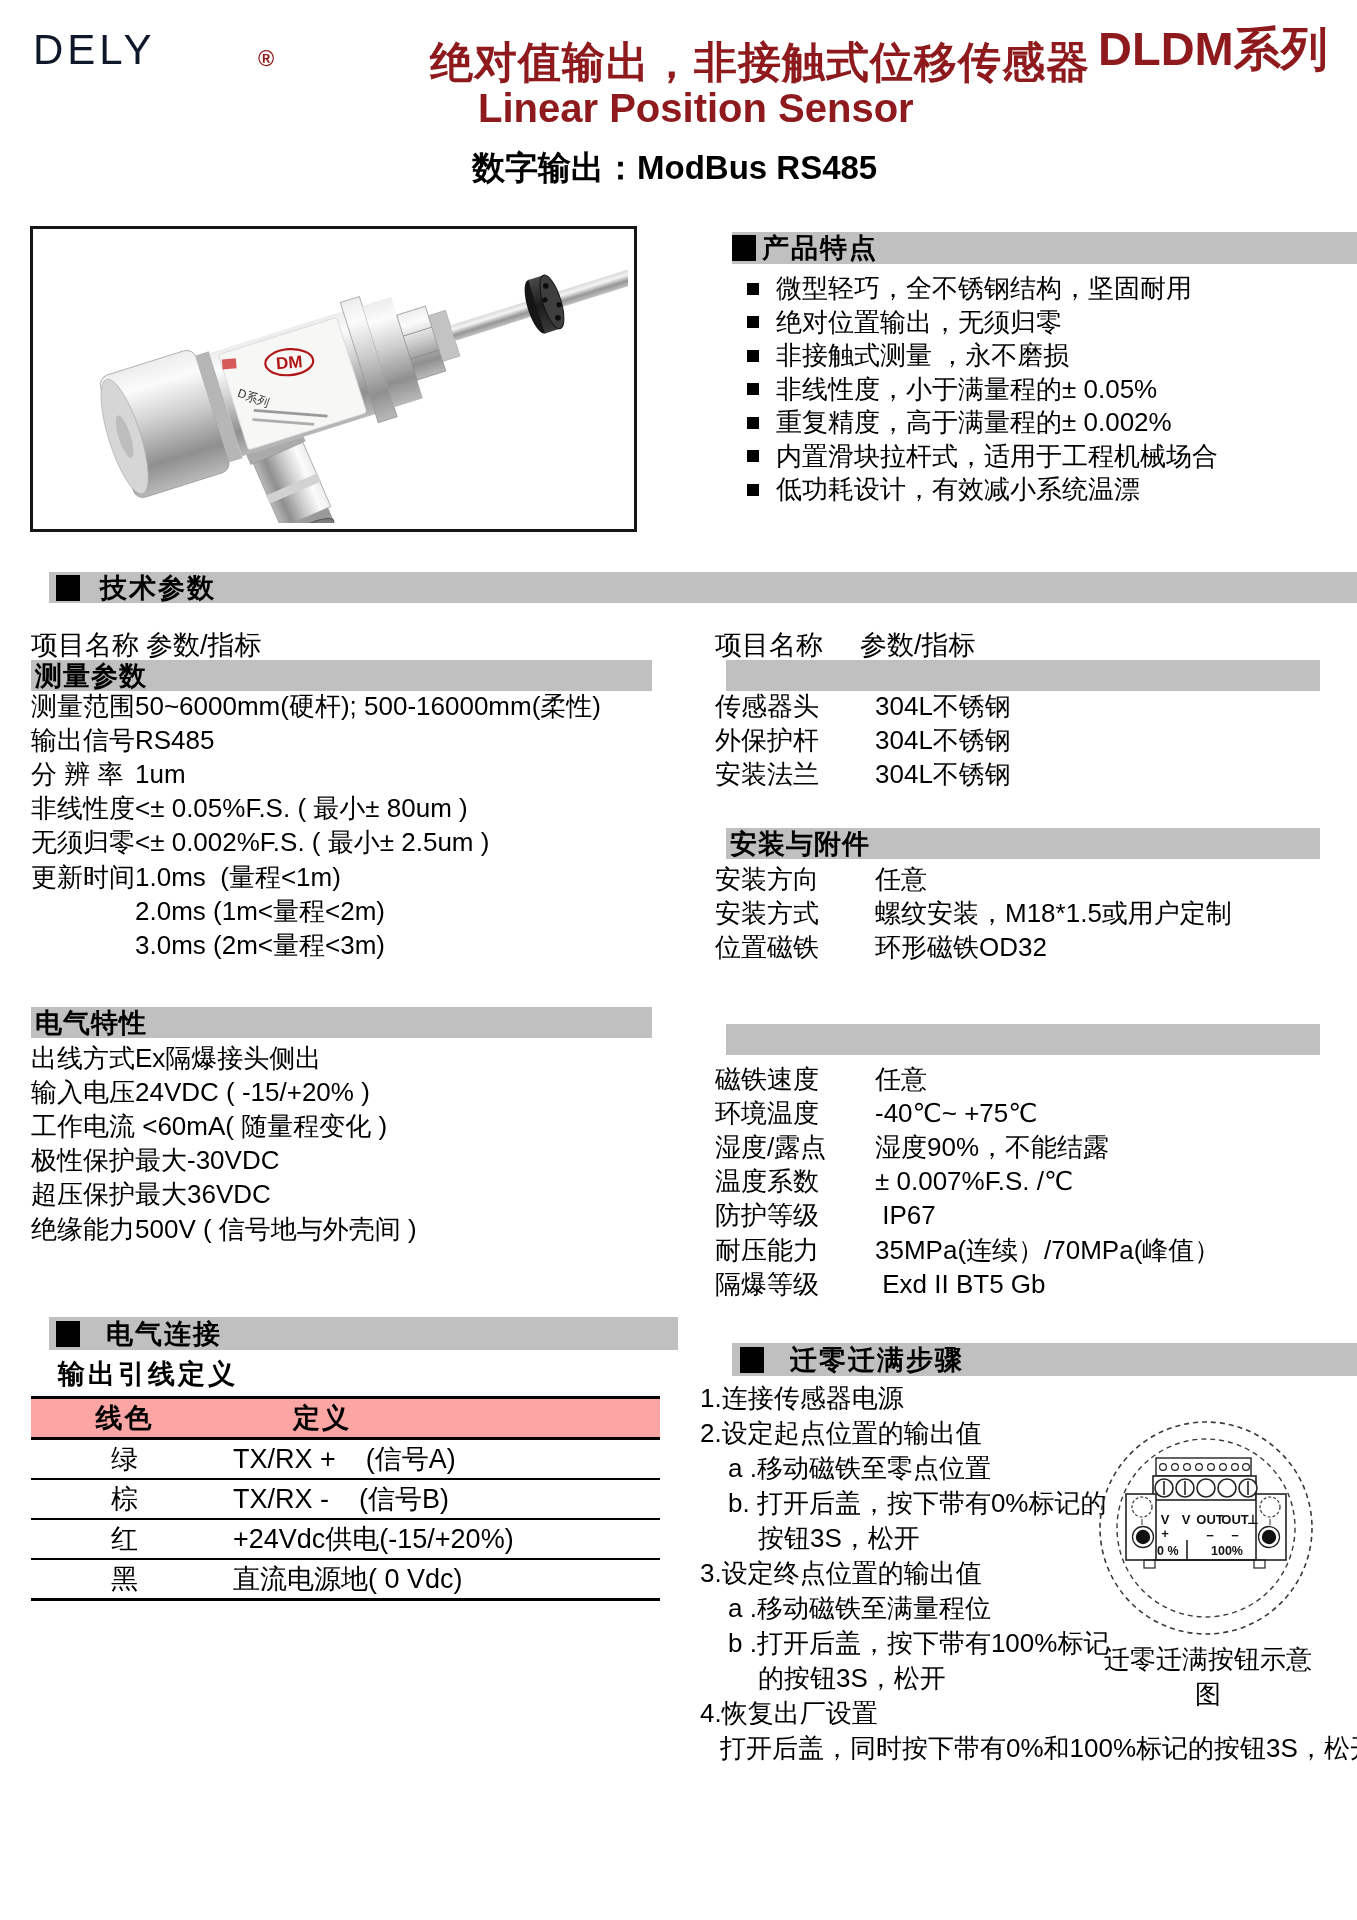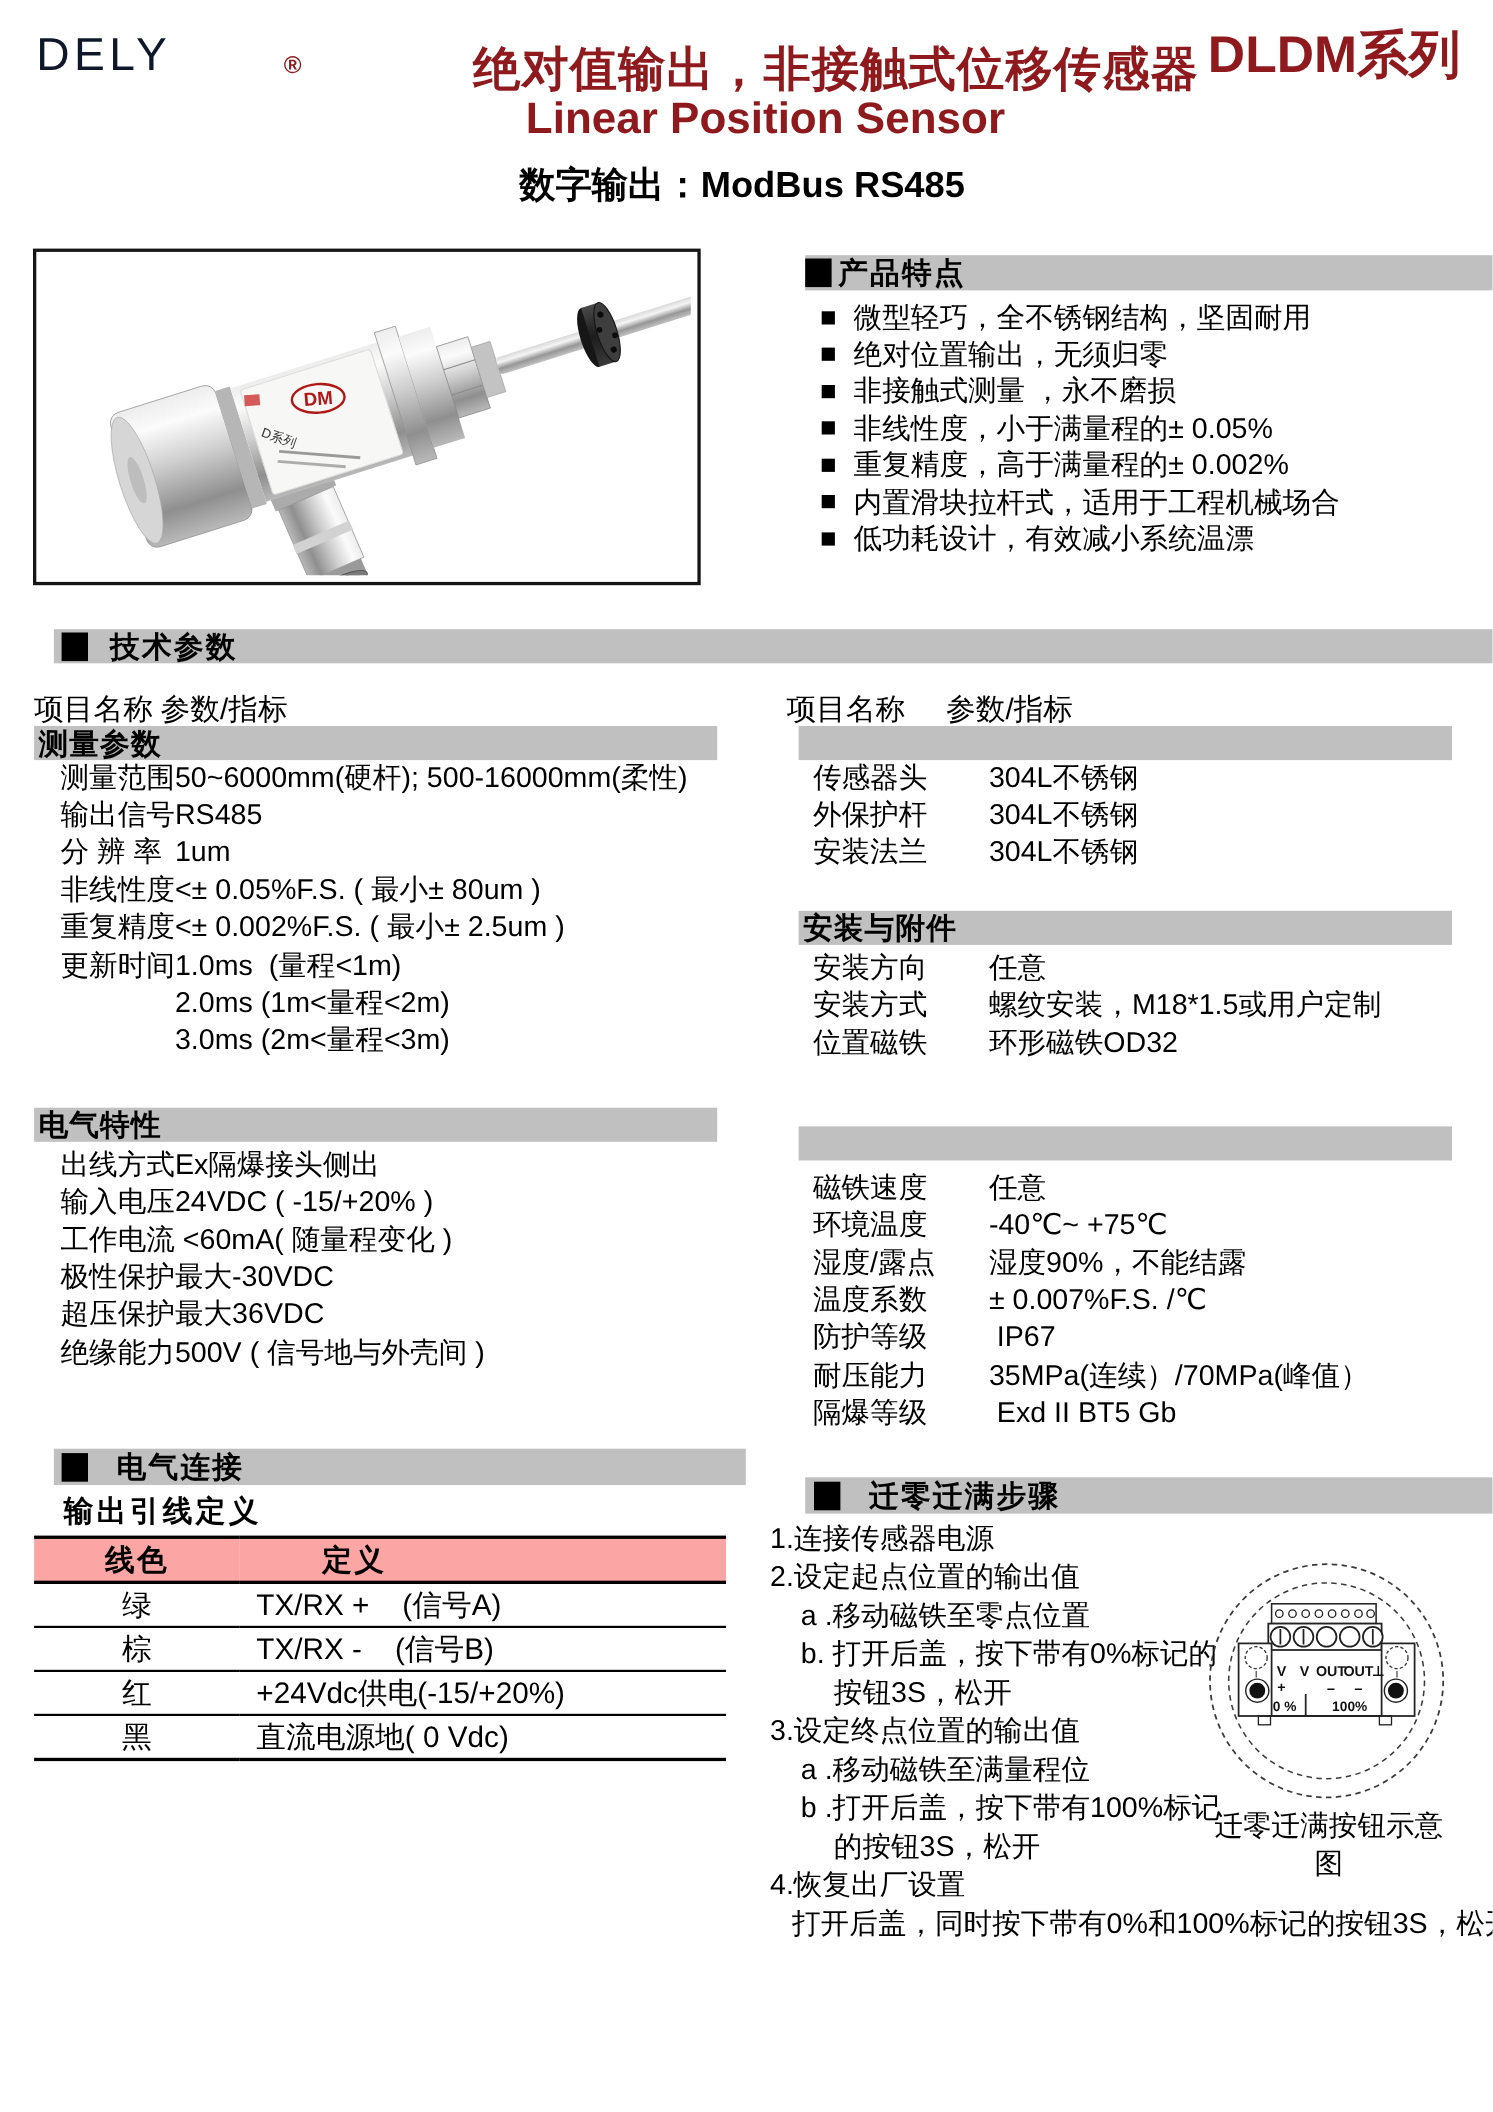--- a/index.html
+++ b/index.html
@@ -35,21 +35,21 @@
   .sb-elec{left:31px;top:1007px;width:621px;height:31px;}
   .sb-env{left:726px;top:1024px;width:594px;height:31px;}
   
   .colhead{position:absolute;top:627px;display:flex;font-size:27px;font-weight:500;white-space:pre;}
   .colhead.l{left:31px;}
   .colhead.r{left:715px;}
   .colhead .ph{width:115px;}
   .colhead.r .ph{width:145px;}
   
   .kv{position:absolute;}
-  .kv .row{display:flex;align-items:center;height:34.2px;font-size:26px;white-space:pre;margin-left:24px;}
+  .kv .row{display:flex;align-items:center;height:34.2px;font-size:26px;white-space:pre;}
   .kv .k{flex:0 0 104px;}
   .kv.rcol .k{flex:0 0 160px;}
   .kv .ser{font-family:"DejaVu Serif","Liberation Serif",serif;}
   .kv-measure{left:31px;top:689px;}
   .kv-material{left:715px;top:689px;}
   .kv-mounting{left:715px;top:862px;}
   .kv-elec{left:31px;top:1041px;}
   .kv-env{left:715px;top:1062px;}
   
   .features{left:714px;top:272px;}
@@ -182,21 +182,21 @@
   <div class="subbar sb-measure">
       <span>测量参数</span>
     </div>
   <div class="subbar sb-material"></div>
 
   <div class="kv kv-measure">
     <div class="row"><span class="k">测量范围</span><span class="v">50~6000mm(硬杆); 500-16000mm(柔性)</span></div>
     <div class="row"><span class="k">输出信号</span><span class="v">RS485</span></div>
     <div class="row"><span class="k">分 辨 率</span><span class="v">1um</span></div>
     <div class="row"><span class="k">非线性度</span><span class="v">&lt;± 0.05%F.S. ( 最小± 80um )</span></div>
-    <div class="row"><span class="k">重复精度</span><span class="v">&lt;± 0.002%F.S. ( 最小± 2.5um )</span></div>
+    <div class="row"><span class="k">无须归零</span><span class="v">&lt;± 0.002%F.S. ( 最小± 2.5um )</span></div>
     <div class="row"><span class="k">更新时间</span><span class="v">1.0ms  (量程&lt;1m)</span></div>
     <div class="row"><span class="k"></span><span class="v">2.0ms (1m&lt;量程&lt;2m)</span></div>
     <div class="row"><span class="k"></span><span class="v">3.0ms (2m&lt;量程&lt;3m)</span></div>
   </div>
 
   <div class="kv rcol kv-material">
     <div class="row"><span class="k">传感器头</span><span class="v">304L不锈钢</span></div>
     <div class="row"><span class="k">外保护杆</span><span class="v">304L不锈钢</span></div>
     <div class="row"><span class="k">安装法兰</span><span class="v">304L不锈钢</span></div>
   </div>

